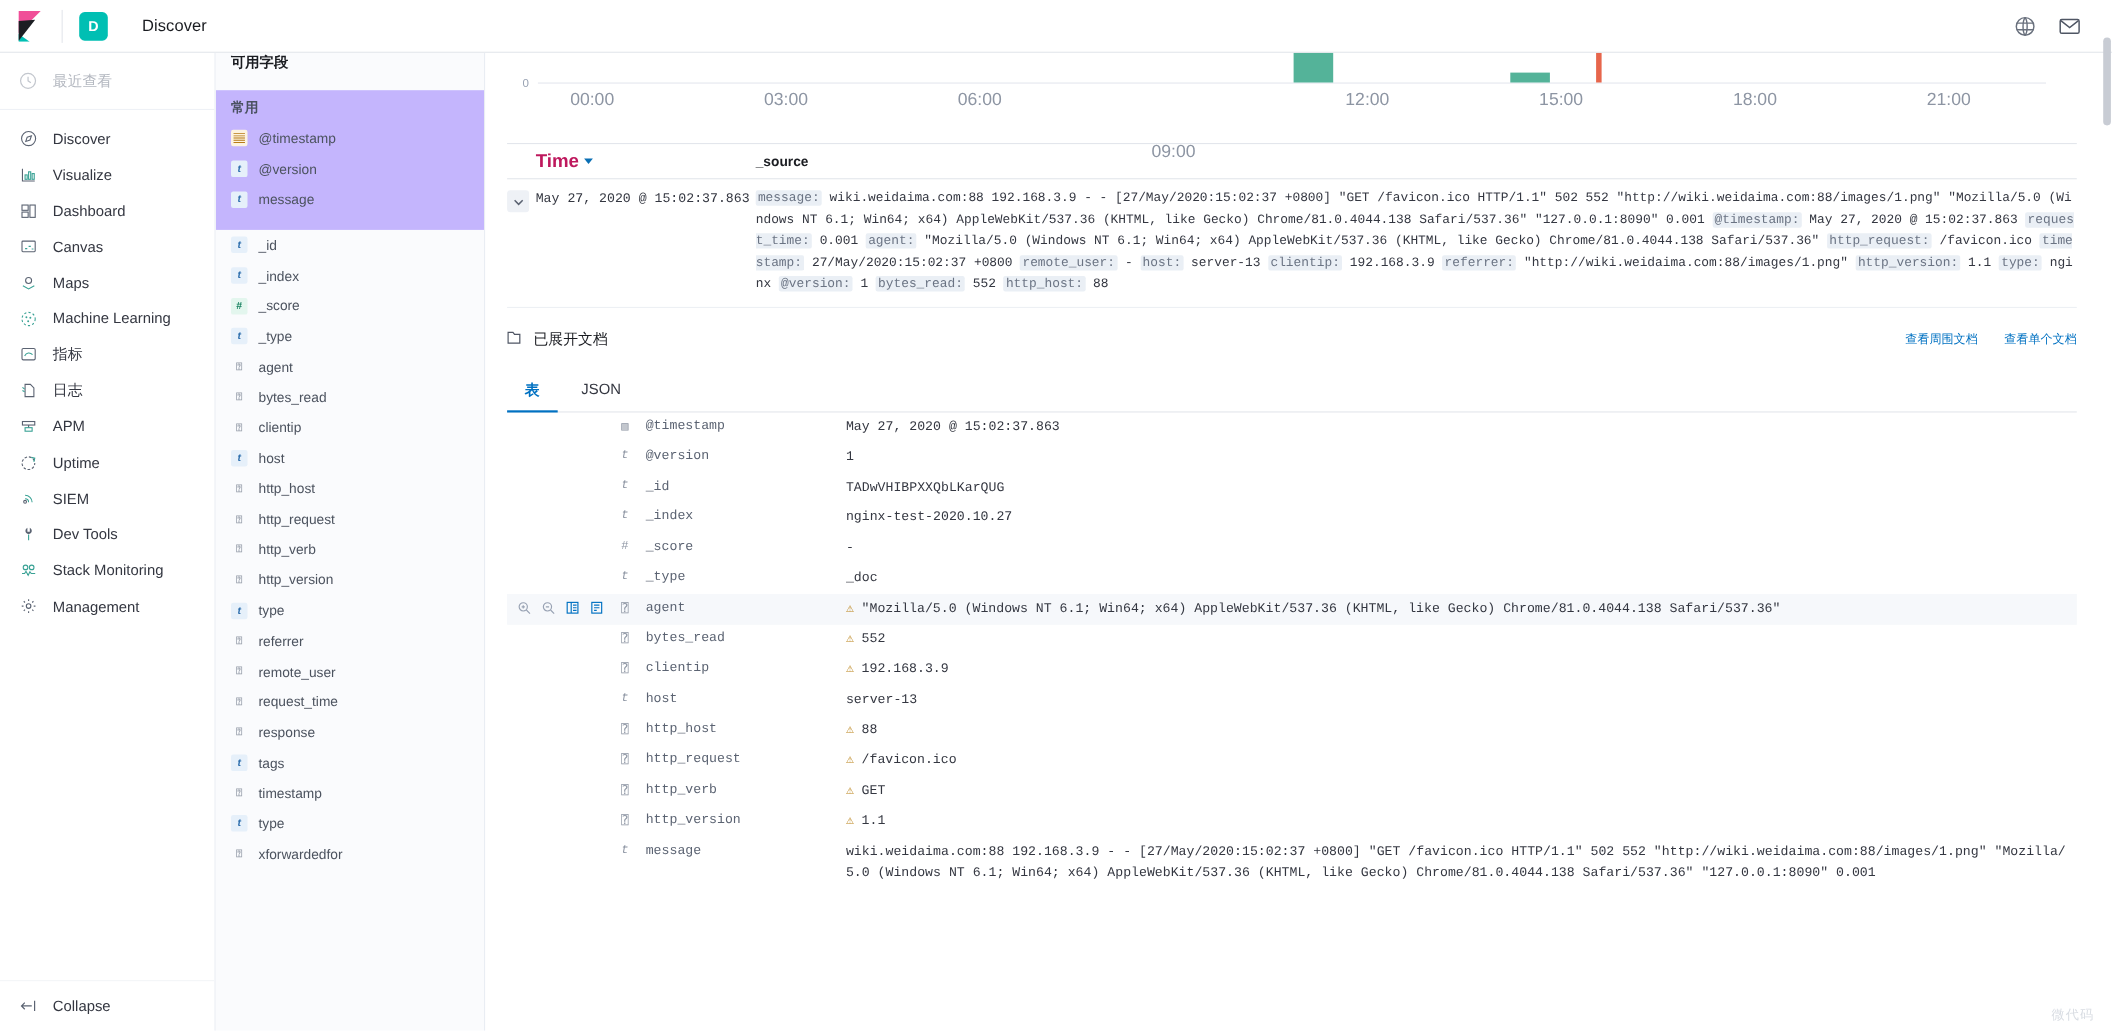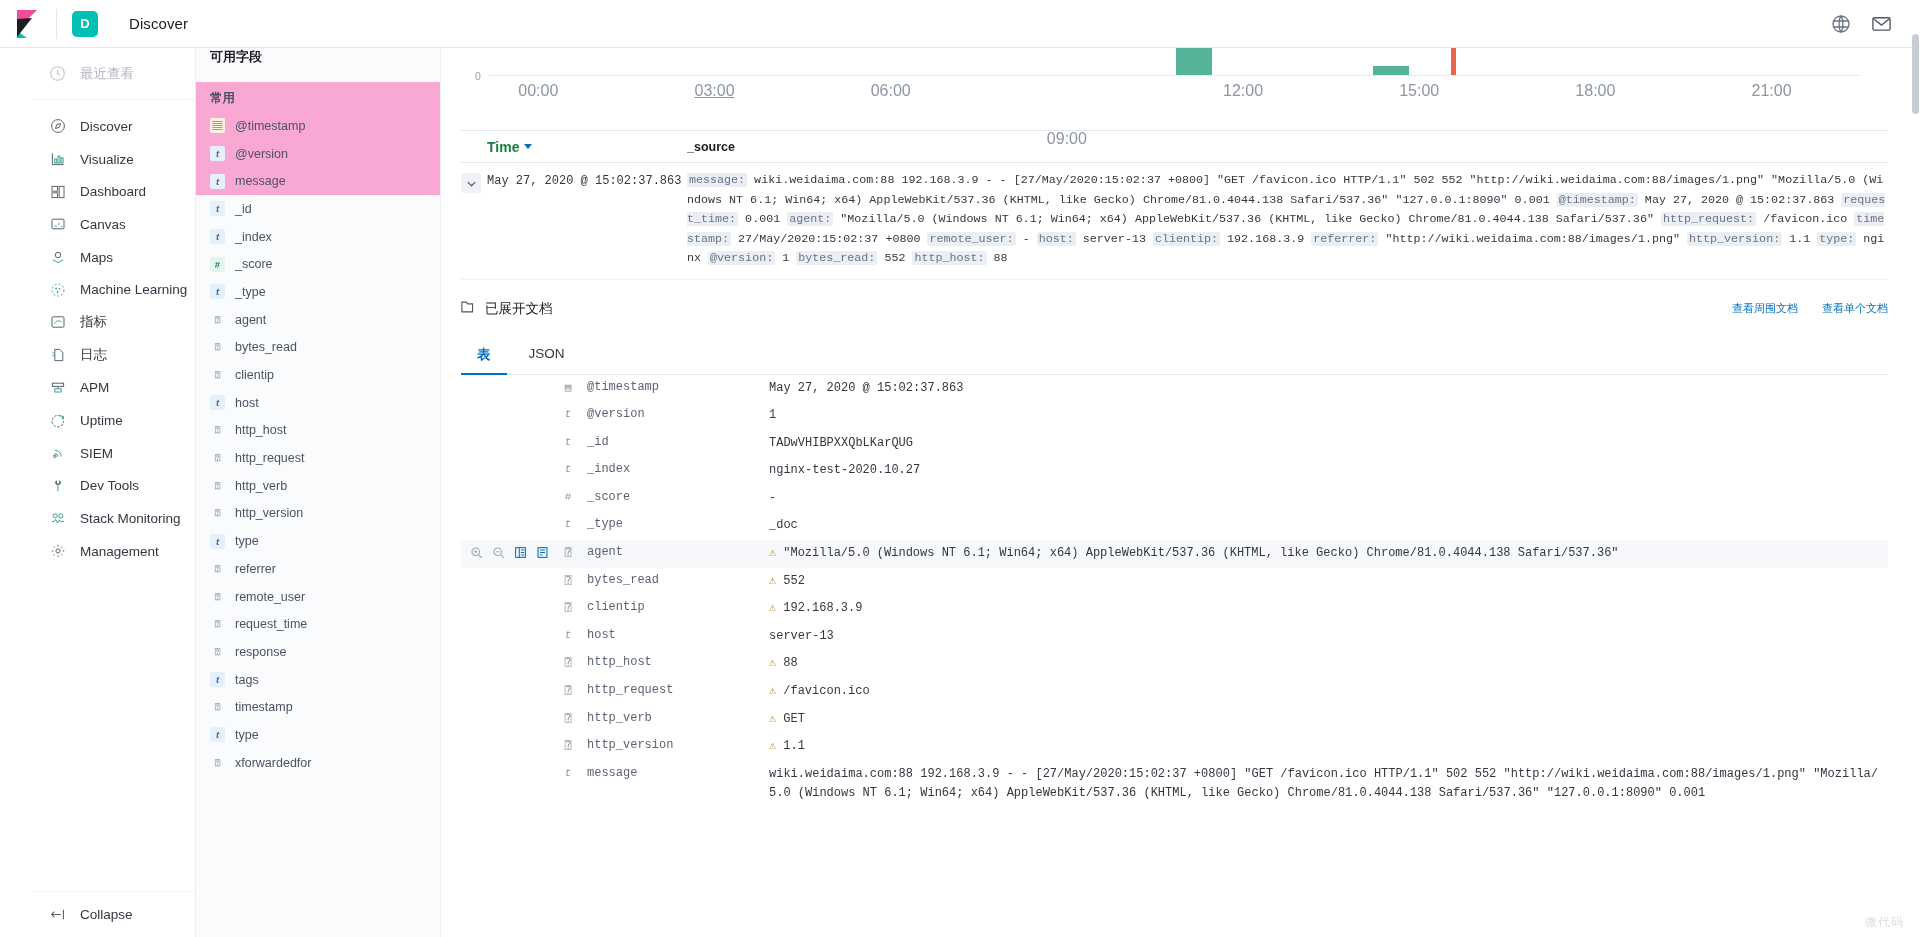--- a/index.html
+++ b/index.html
@@ -27,21 +27,21 @@
     display: flex; align-items: center; justify-content: center;
   }
   .hdr-title { font-size: 15px; color: #1a1c21; margin-left: 16px; letter-spacing: .1px; }
   .hdr-right { margin-left: auto; display: flex; align-items: center; gap: 18px; padding-right: 28px; }
   .hdr-ico { width: 22px; height: 22px; color: #69707d; cursor: pointer; display:flex; align-items:center; justify-content:center;}
 
   
   .nav {
     position: absolute; top: 48px; left: 0; width: 196px; height: 889px;
     background: #fff; border-right: 1px solid #e9edf3;
-    display: flex; flex-direction: column; z-index: 30; padding-left: 32px;
+    display: flex; flex-direction: column; z-index: 30;
   }
   .nav-recent {
     height: 52px; display: flex; align-items: center; gap: 14px; padding-left: 17px;
     border-bottom: 1px solid #eef1f6; color: #b8bcc4;
   }
   .nav-recent .nav-label { color: #b4b8c0; font-size: 13.5px; }
   .nav-list { padding-top: 10px; flex: 1; overflow: hidden; }
   .nav-item {
     height: 32.7px; display: flex; align-items: center; gap: 14px; padding-left: 17px;
     cursor: pointer; color: #343741;
@@ -54,21 +54,21 @@
   }
   .nav-collapse .nav-label { font-size: 13.5px; }
 
   
   .fields {
     position: absolute; top: 36px; left: 196px; width: 245px; height: 901px;
     background: #fafbfd; border-right: 1px solid #e9edf3; z-index: 20;
     overflow: hidden;
   }
   .fields-title { font-size: 13px; font-weight: 700; color: #1a1c21; padding: 12px 0 16px 14px; }
-  .fields-group { background: #f9a8d4; padding: 4px 0 0 0; }
+  .fields-group { background: #c4b5fd; padding: 4px 0 14px 0; }
   .fields-group-title { font-size: 12.5px; font-weight: 700; color: #4a5161; padding: 4px 0 5px 14px; }
   .field-row {
     display: flex; align-items: center; gap: 10px; padding-left: 14px;
     height: 27.7px; cursor: pointer;
   }
   .ftype {
     width: 15px; height: 15px; flex: 0 0 15px; border-radius: 2px;
     font-size: 9.5px; font-weight: 700; font-style: italic;
     display: flex; align-items: center; justify-content: center;
   }
@@ -93,21 +93,21 @@
   .bar { position: absolute; bottom: 0; background: #54b399; }
   .bar.red { background: #e7664c; }
   .xaxis { position: relative; margin-left: 48px; margin-right: 28px; height: 22px; }
   .xtick { position: absolute; top: 6px; font-size: 16px; color: #8d95a3; transform: translateX(-50%); }
   .chart-caption { text-align: center; font-size: 11.5px; color: #4a5161; margin-top: -2px; font-weight: 600; }
 
   
   .doc-table { border-top: 1px solid #e3e6ec; margin: 8px 32px 0 20px; }
   .dt-head { display: flex; height: 32px; align-items: center; border-bottom: 1px solid #e3e6ec; }
   .dt-head .col-exp { width: 26px; }
-  .dt-head .col-time { width: 200px; font-size: 14px; font-weight: 700; color: #15803d; display:flex; align-items:center; gap:5px;}
+  .dt-head .col-time { width: 200px; font-size: 17px; font-weight: 700; color: #be185d; display:flex; align-items:center; gap:5px;}
   .dt-head .col-src { font-size: 12.5px; font-weight: 700; color: #1a1c21; }
   .caret-down { width: 0;height:0;border-left:4px solid transparent;border-right:4px solid transparent;border-top:5px solid #0a6fb4; }
 
   .dt-row { display: flex; padding: 8px 0 10px 0; border-bottom: 1px solid #edf0f4; }
   .exp-btn {
     width: 20px; height: 20px; border-radius: 3px; background: #eef1f6;
     display: flex; align-items: center; justify-content: center; cursor: pointer; margin-top: 2px;
   }
   .col-exp { width: 26px; flex: 0 0 26px; }
   .cell-time {
@@ -475,21 +475,21 @@
         <span class="ytick v10">10</span>
         <span class="ytick v0">0</span>
         <div id="bars">
             <div class="bar" style="left: 50.1%; width: 2.6%; height: 100%;"></div>
             <div class="bar" style="left: 64.5%; width: 2.6%; height: 22%;"></div>
             <div class="bar red" style="left: 70.2%; width: 0.35%; height: 125%; bottom: 0px;"></div>
           </div>
       </div>
       <div class="xaxis" id="xaxis">
           <span class="xtick" style="left: 3.6%;">00:00</span>
-          <span class="xtick" style="left: 16.45%; text-decoration: underline;">03:00</span>
+          <span class="xtick" style="left: 16.45%;">03:00</span>
           <span class="xtick" style="left: 29.3%;">06:00</span>
           <span class="xtick" style="left: 42.15%; margin-top: 48px;">09:00</span>
           <span class="xtick" style="left: 55%;">12:00</span>
           <span class="xtick" style="left: 67.85%;">15:00</span>
           <span class="xtick" style="left: 80.7%;">18:00</span>
           <span class="xtick" style="left: 93.55%;">21:00</span>
         </div>
     </div>
 
     <div class="doc-table">

